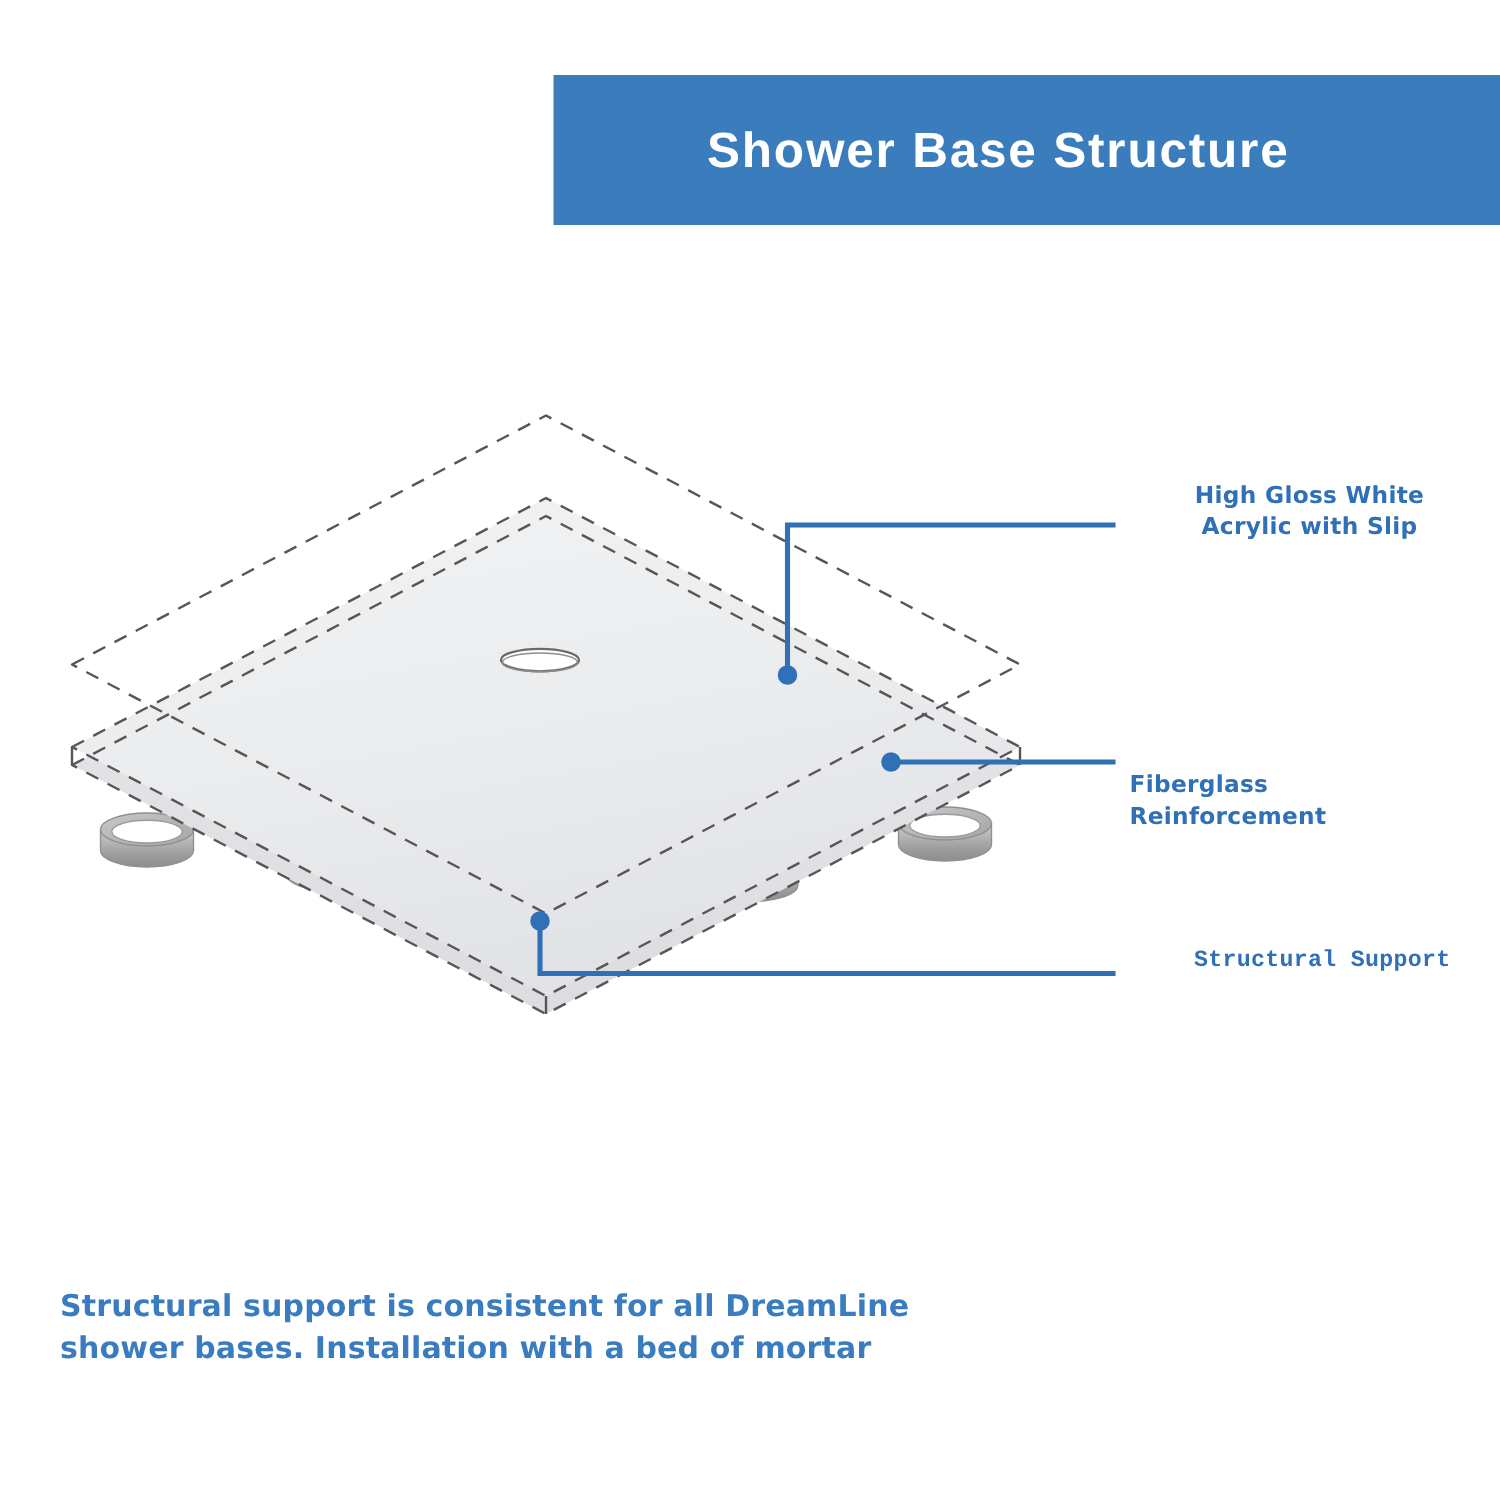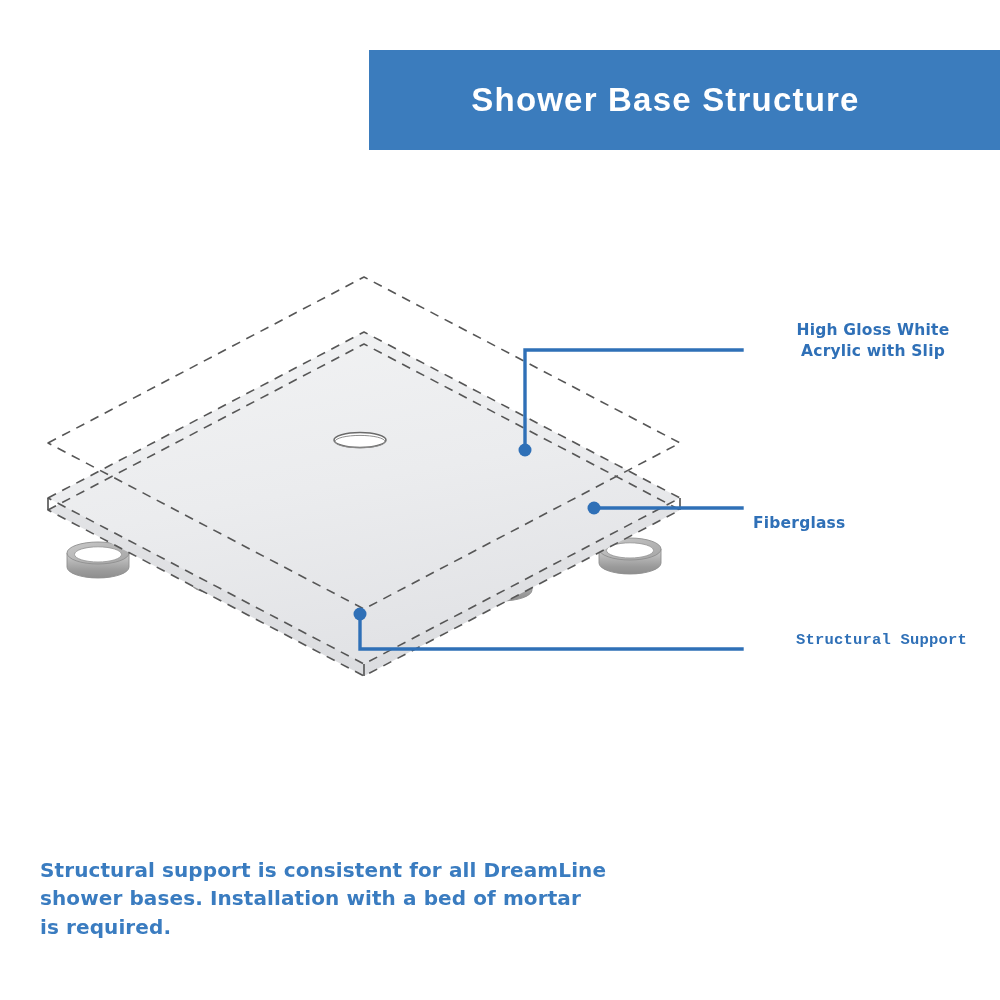--- a/index.html
+++ b/index.html
@@ -178,25 +178,25 @@
     <div class="header-title">Shower Base Structure</div>
   </div>
 
   <div class="callout" id="callout-acrylic">
     <div>High Gloss White</div>
     <div>Acrylic with Slip</div>
   </div>
 
   <div class="callout" id="callout-fiberglass">
     <div>Fiberglass</div>
+    <div>Reinforcement</div>
   </div>
 
   <div class="callout" id="callout-support">
     <div>Structural Support</div>
   </div>
 
   <div class="footer-note">
     <div>Structural support is consistent for all DreamLine</div>
     <div>shower bases. Installation with a bed of mortar</div>
-    <div>is required.</div>
   </div>
 
 </div>
 
 </body></html>

